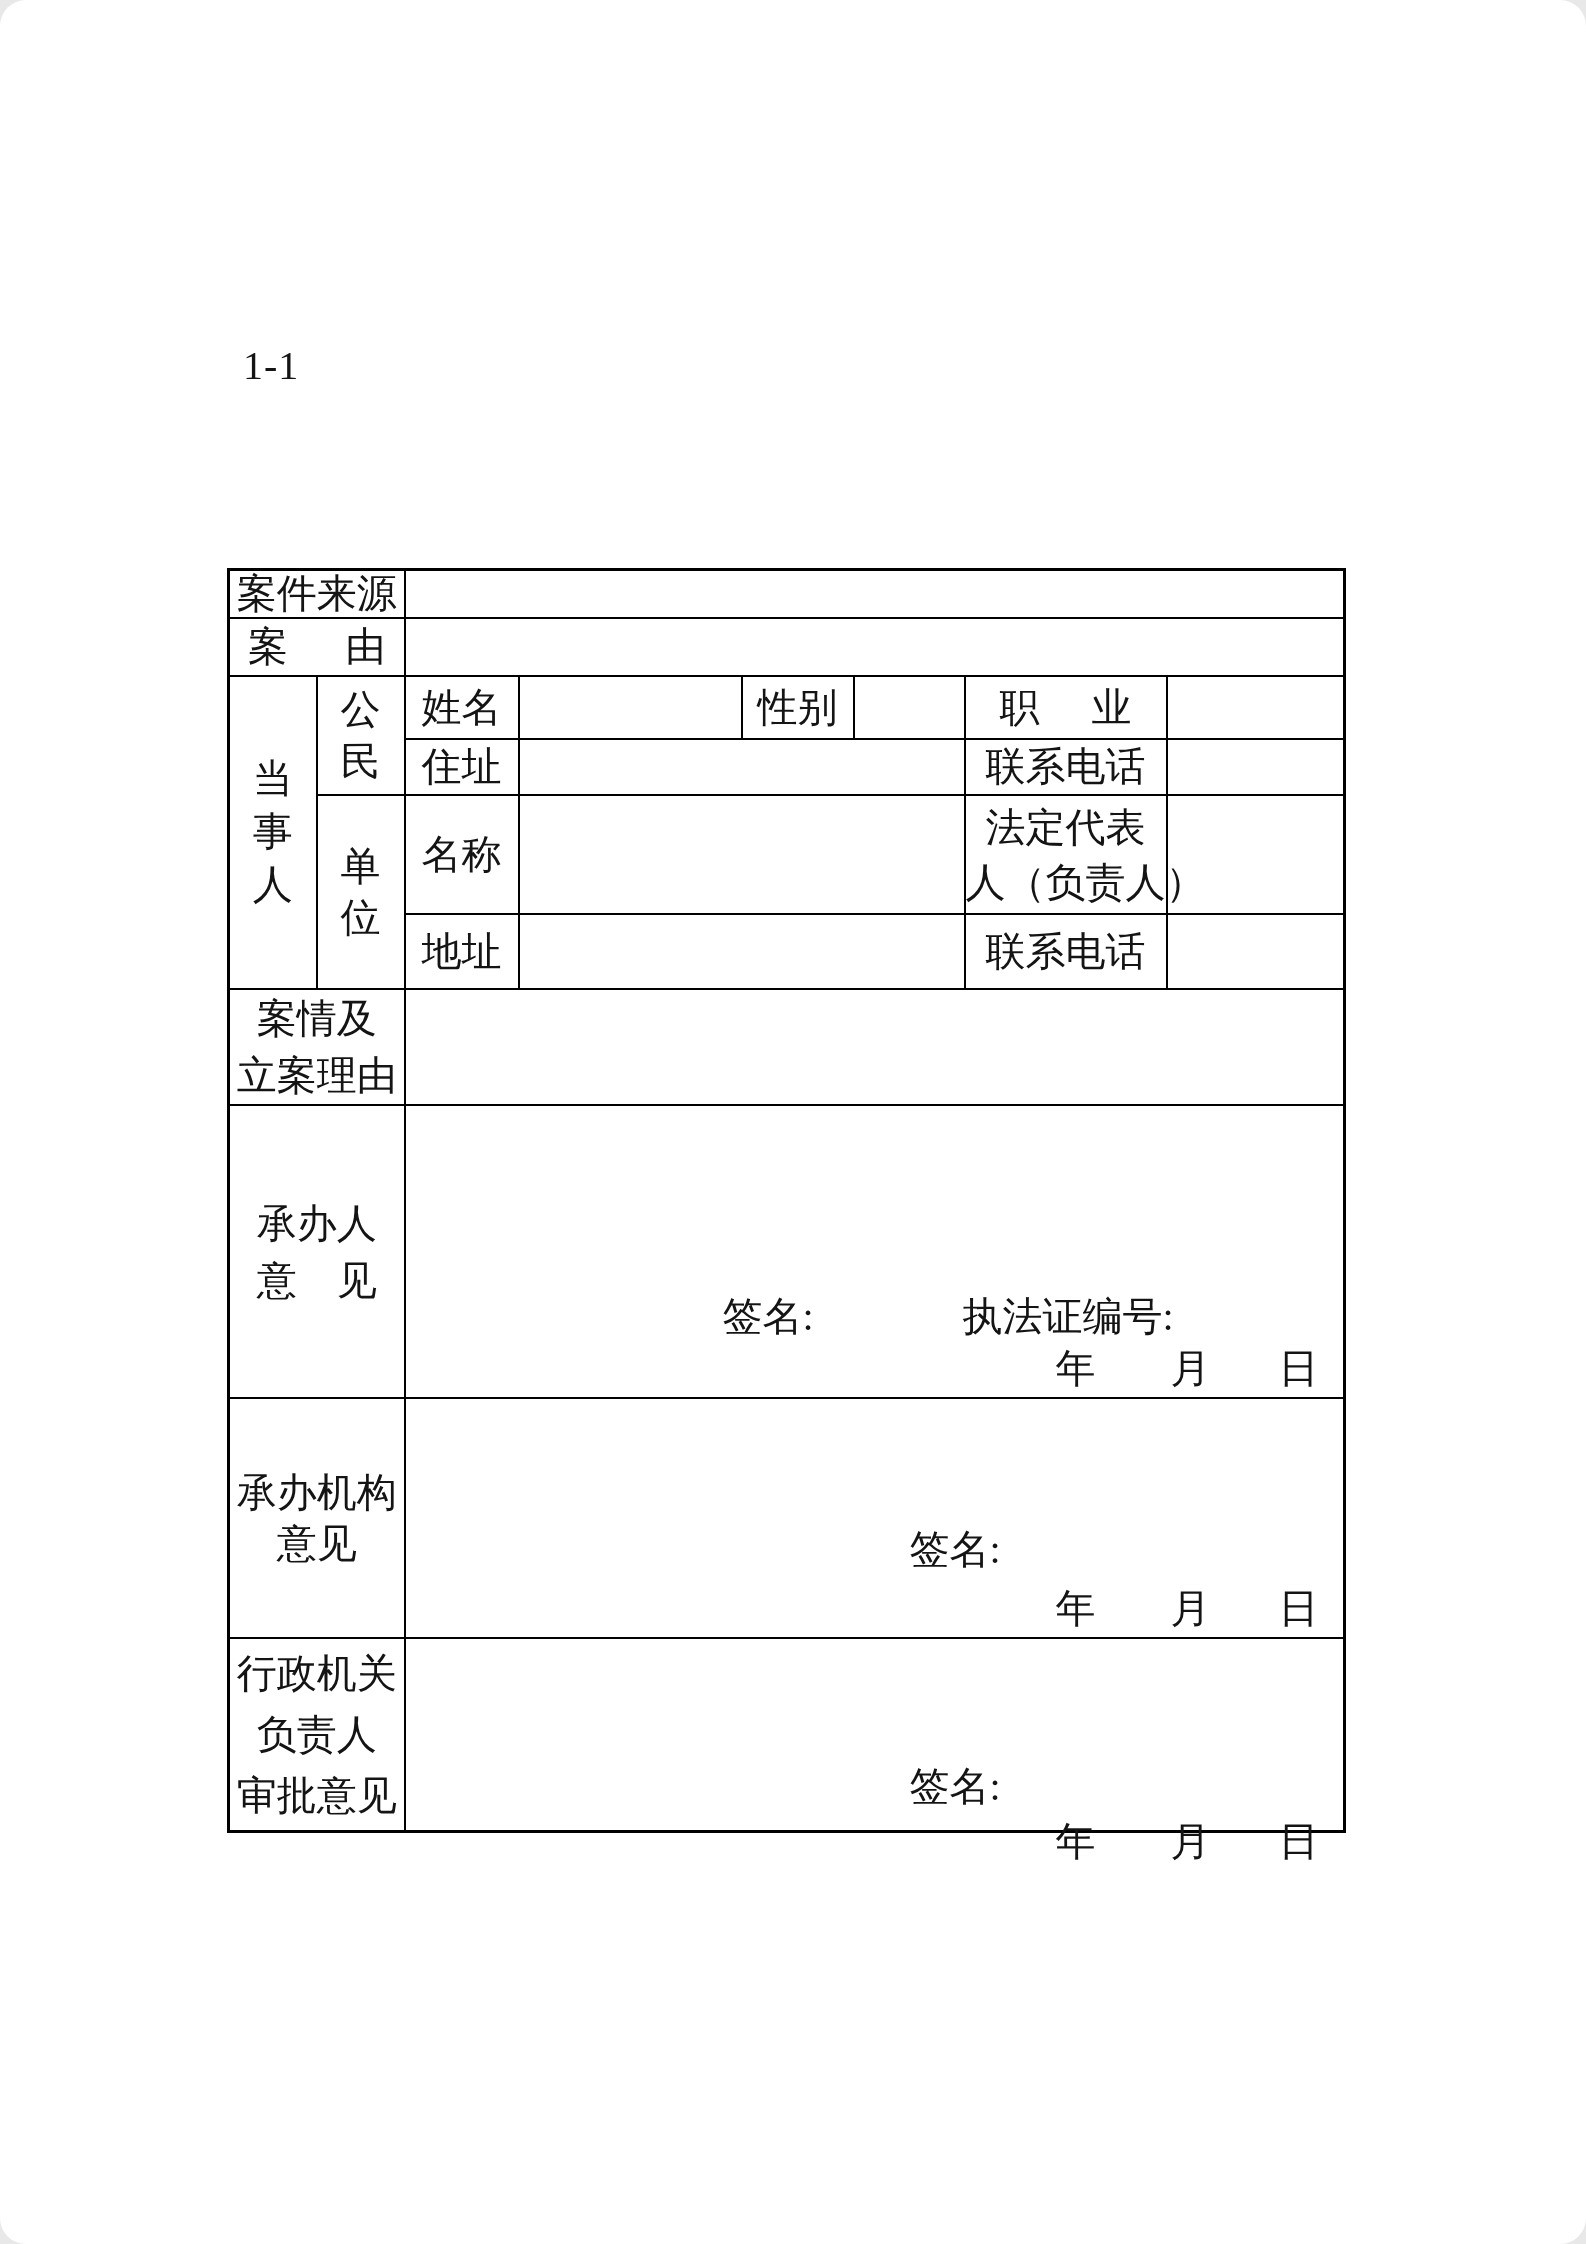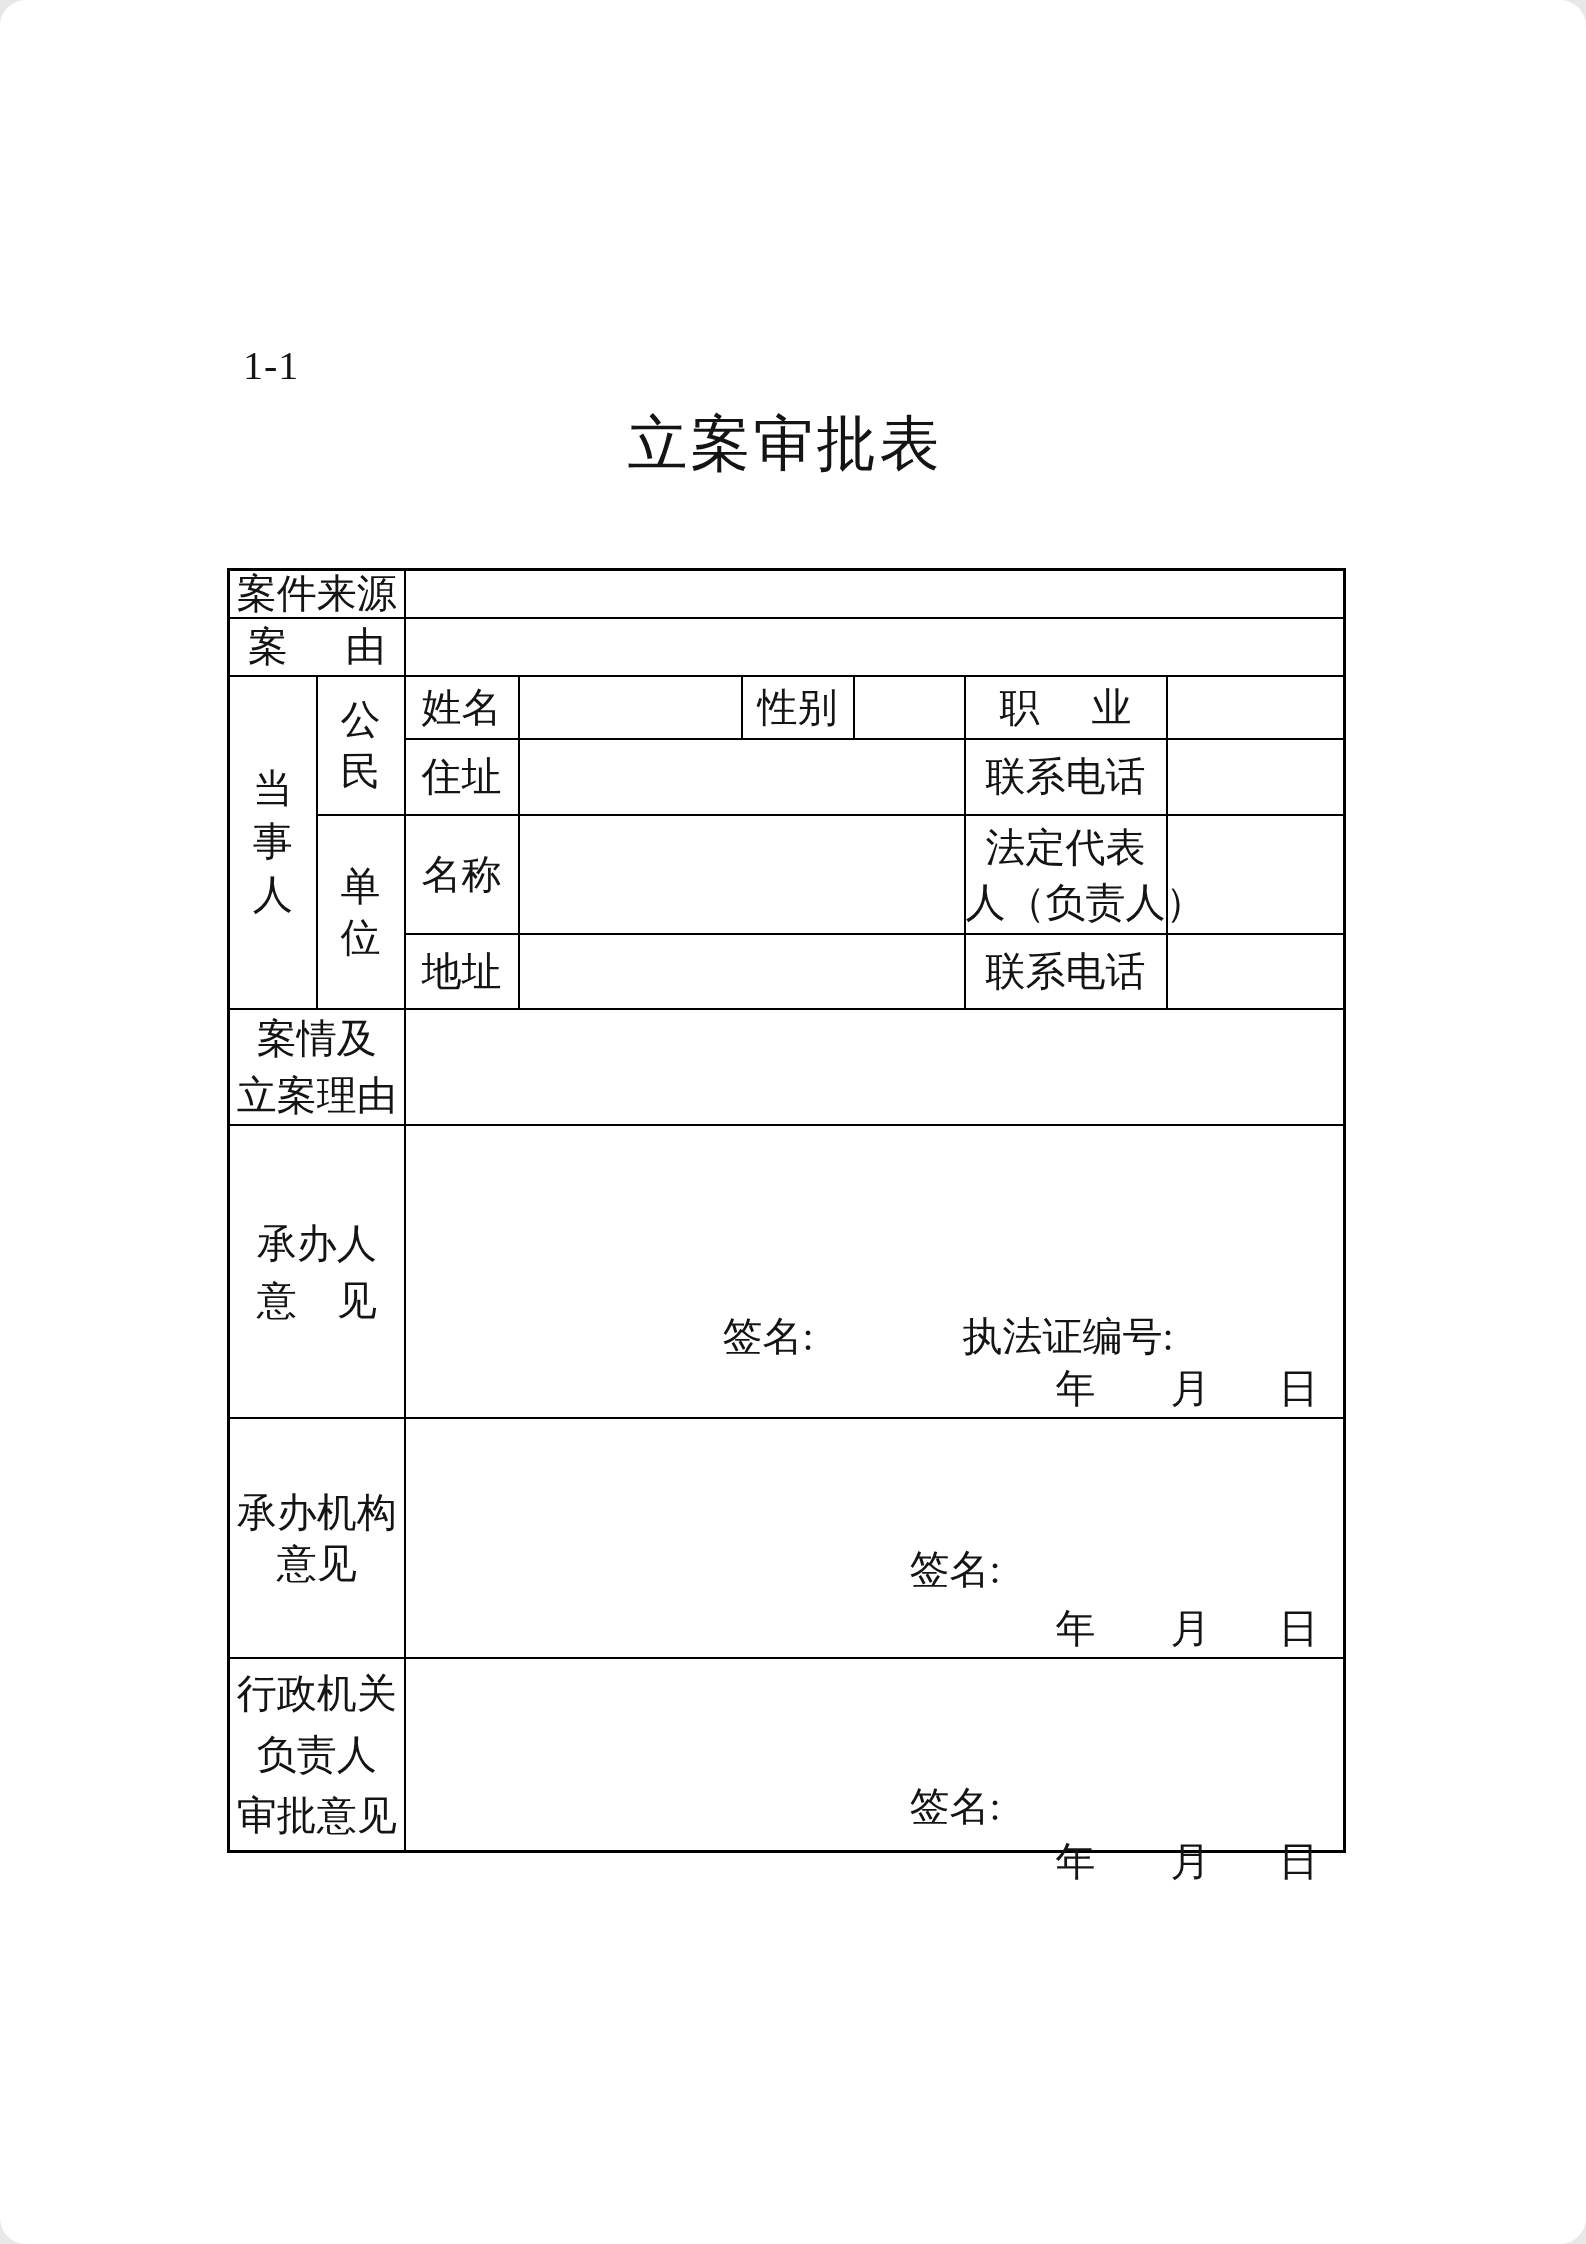--- a/index.html
+++ b/index.html
@@ -58,21 +58,20 @@
   .op-head .d2{left:765px;top:184px;}
   .op-head .d3{left:873px;top:184px;}
 </style>
 </head>
 <body>
 
 <div class="page">
 
   <div class="doc-number">1-1</div>
 
-  <div class="form-title">立案审批表</div>
 
   <table class="approval">
     <colgroup>
       <col style="width:88px">
         <col style="width:88px">
         <col style="width:114px">
       <col style="width:223px">
         <col style="width:112px">
         <col style="width:111px">
       <col style="width:202px">
@@ -111,21 +110,21 @@
       <td class="thick-b"></td>
       <td class="thick-b">
         <div class="spread spread-occ">
           <span>职</span>
           <span>业</span>
         </div>
       </td>
       <td class="thick-b"></td>
     </tr>
 
-    <tr style="height:76px">
+    <tr style="height:56px">
       <td class="thick-b">住址</td>
       <td colspan="3" class="thick-b"></td>
       <td class="thick-b">联系电话</td>
       <td class="thick-b"></td>
     </tr>
 
     <tr style="height:119px">
       <td rowspan="2" class="vstack-sm thick-b">
         <span>单</span>
         <span>位</span>

